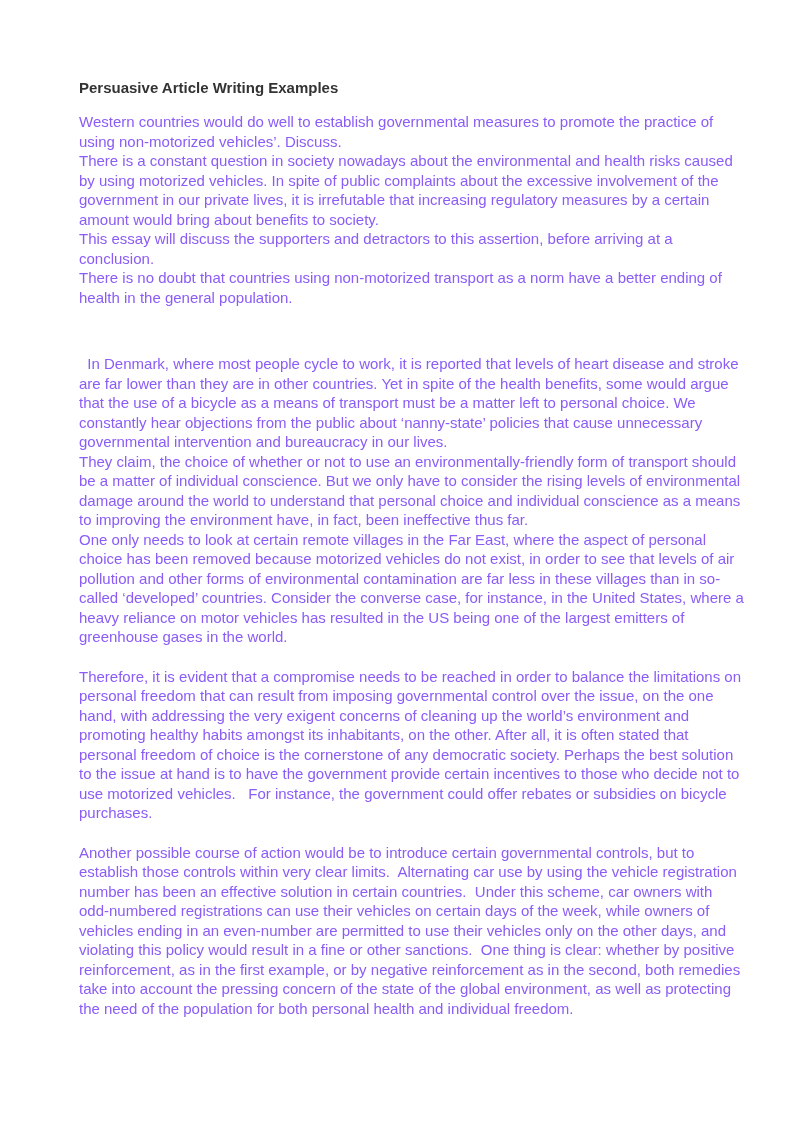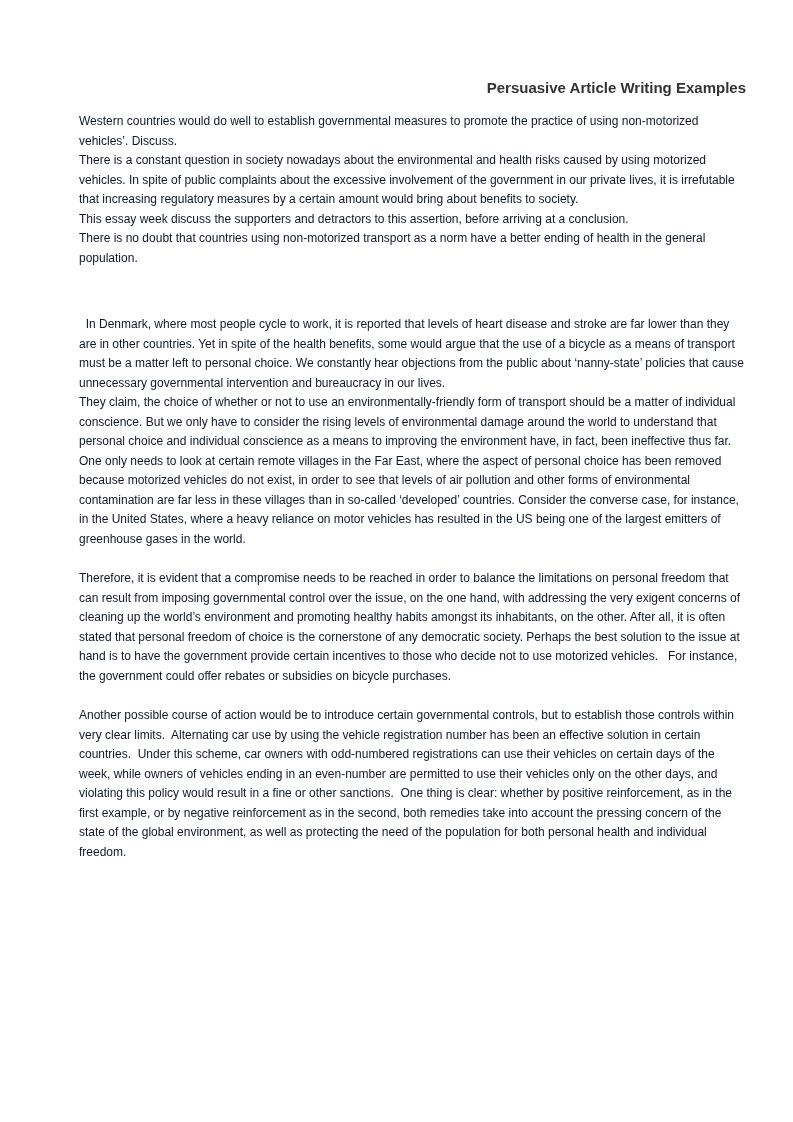--- a/index.html
+++ b/index.html
@@ -15,42 +15,41 @@
     min-height: 1122px;
     background: #ffffff;
     padding: 78px 47px 40px 79px;
   }
   .doc-title {
     font-size: 15px;
     font-weight: bold;
     line-height: 20px;
     margin-bottom: 14px;
     color: #333333;
-    text-align: right;
   }
   .para {
-    font-size: 12px;
+    font-size: 15px;
     line-height: 19.5px;
     white-space: pre-wrap;
-    color: #0f172a;
+    color: #8b5cf6;
   }
   .gap-1 { margin-top: 20px; }
   .gap-2 { margin-top: 47px; }
 </style>
 </head>
 <body>
 
 <div class="page">
   <h1 class="doc-title">Persuasive Article Writing Examples</h1>
 
   <p class="para">Western countries would do well to establish governmental measures to promote the practice of using non-motorized vehicles’. Discuss.</p>
 
   <p class="para">There is a constant question in society nowadays about the environmental and health risks caused by using motorized vehicles. In spite of public complaints about the excessive involvement of the government in our private lives, it is irrefutable that increasing regulatory measures by a certain amount would bring about benefits to society.</p>
 
-  <p class="para">This essay week discuss the supporters and detractors to this assertion, before arriving at a conclusion.</p>
+  <p class="para">This essay will discuss the supporters and detractors to this assertion, before arriving at a conclusion.</p>
 
   <p class="para">There is no doubt that countries using non-motorized transport as a norm have a better ending of health in the general population.</p>
 
   <p class="para gap-2">  In Denmark, where most people cycle to work, it is reported that levels of heart disease and stroke are far lower than they are in other countries. Yet in spite of the health benefits, some would argue that the use of a bicycle as a means of transport must be a matter left to personal choice. We constantly hear objections from the public about ‘nanny-state’ policies that cause unnecessary governmental intervention and bureaucracy in our lives.</p>
 
   <p class="para">They claim, the choice of whether or not to use an environmentally-friendly form of transport should be a matter of individual conscience. But we only have to consider the rising levels of environmental damage around the world to understand that personal choice and individual conscience as a means to improving the environment have, in fact, been ineffective thus far.</p>
 
   <p class="para">One only needs to look at certain remote villages in the Far East, where the aspect of personal choice has been removed because motorized vehicles do not exist, in order to see that levels of air pollution and other forms of environmental contamination are far less in these villages than in so-called ‘developed’ countries. Consider the converse case, for instance, in the United States, where a heavy reliance on motor vehicles has resulted in the US being one of the largest emitters of greenhouse gases in the world.</p>
 
   <p class="para gap-1">Therefore, it is evident that a compromise needs to be reached in order to balance the limitations on personal freedom that can result from imposing governmental control over the issue, on the one hand, with addressing the very exigent concerns of cleaning up the world’s environment and promoting healthy habits amongst its inhabitants, on the other. After all, it is often stated that personal freedom of choice is the cornerstone of any democratic society. Perhaps the best solution to the issue at hand is to have the government provide certain incentives to those who decide not to use motorized vehicles.   For instance, the government could offer rebates or subsidies on bicycle purchases.</p>

